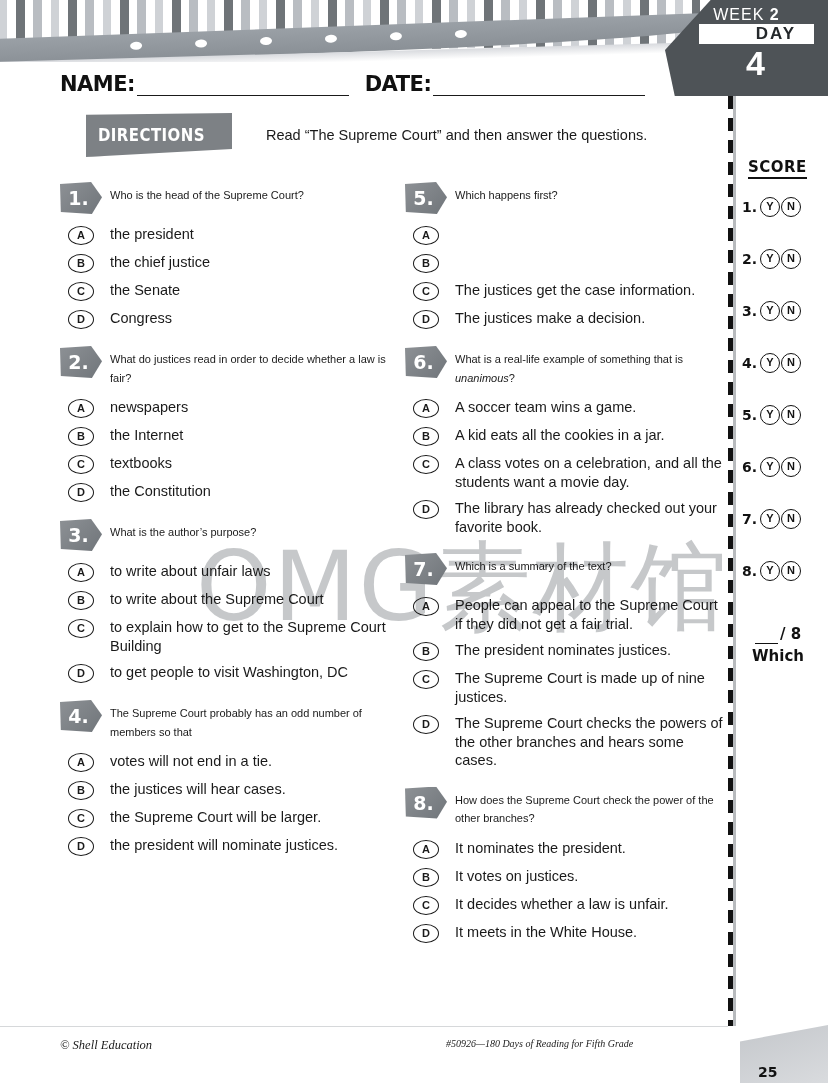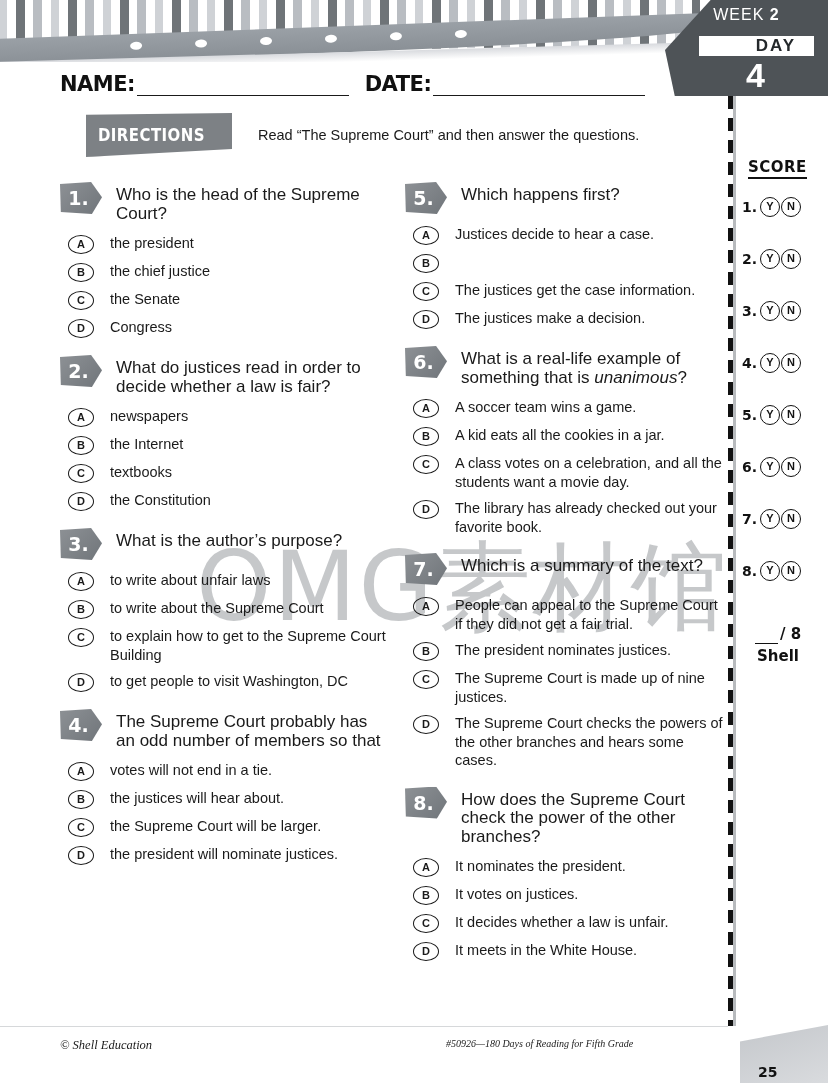--- a/index.html
+++ b/index.html
@@ -82,21 +82,21 @@
     text-align: center;
   }
   .week-label {
     margin-top: 6px;
     font-size: 16px;
     letter-spacing: 1px;
     font-weight: 400;
   }
   .week-label b { font-weight: 700; }
   .day-label {
-    margin: 12px 14px 0 34px;
+    margin: 0 14px 0 34px;
     background: #ffffff;
     color: #24282b;
     font-size: 17px;
     font-weight: 700;
     letter-spacing: 2px;
     line-height: 20px;
     padding-left: 39px;
   }
   .day-number {
     margin-top: 1px;
@@ -154,21 +154,21 @@
     top: 12px;
     color: #ffffff;
     font-family: "DejaVu Sans", sans-serif;
     font-weight: 700;
     font-size: 17px;
     letter-spacing: 0.5px;
     transform: scaleX(0.88);
     transform-origin: left center;
   }
   .directions-text {
-    margin-left: 26px;
+    margin-left: 34px;
     font-size: 14.5px;
     color: #1a1a1a;
   }
 
   
   .col {
     position: absolute;
     top: 182px;
   }
   .col-left  { left: 60px;  width: 330px; }
@@ -192,22 +192,22 @@
     color: #ffffff;
     font-family: "DejaVu Sans", sans-serif;
     font-weight: 700;
     font-size: 19px;
     line-height: 32px;
     text-align: center;
     text-indent: -5px;
     filter: drop-shadow(2px 2px 2px rgba(0,0,0,0.25));
   }
   .q-text {
-    margin-left: 14px;
-    font-size: 17px;
+    margin-left: 8px;
+    font-size: 11px;
     line-height: 18.5px;
     color: #1a1a1a;
     padding-top: 4px;
   }
   .q-text i { font-style: italic; }
 
   .choice {
     display: flex;
     align-items: flex-start;
     margin-bottom: 8px;
@@ -501,21 +501,21 @@
       <div class="q-head">
         <div class="q-badge">4.</div>
         <div class="q-text">The Supreme Court probably has an odd number of members so that</div>
       </div>
       <div class="choice">
         <div class="choice-letter">A</div>
         <div class="choice-text">votes will not end in a tie.</div>
       </div>
       <div class="choice">
         <div class="choice-letter">B</div>
-        <div class="choice-text">the justices will hear about.</div>
+        <div class="choice-text">the justices will hear cases.</div>
       </div>
       <div class="choice">
         <div class="choice-letter">C</div>
         <div class="choice-text">the Supreme Court will be larger.</div>
       </div>
       <div class="choice">
         <div class="choice-letter">D</div>
         <div class="choice-text">the president will nominate justices.</div>
       </div>
     </div>
@@ -524,21 +524,20 @@
 
   <div class="col col-right">
 
     <div class="question">
       <div class="q-head">
         <div class="q-badge">5.</div>
         <div class="q-text">Which happens first?</div>
       </div>
       <div class="choice">
         <div class="choice-letter">A</div>
-        <div class="choice-text">Justices decide to hear a case.</div>
       </div>
       <div class="choice">
         <div class="choice-letter">B</div>
       </div>
       <div class="choice">
         <div class="choice-letter">C</div>
         <div class="choice-text">The justices get the case information.</div>
       </div>
       <div class="choice">
         <div class="choice-letter">D</div>
@@ -659,21 +658,21 @@
       <span class="yn">N</span>
     </div>
     <div class="score-row">
       <span class="score-num">8.</span>
       <span class="yn">Y</span>
       <span class="yn">N</span>
     </div>
 
     <div class="score-total">
       <div class="frac"><u>&nbsp;</u><span>/ 8</span></div>
-      <div class="total-word">Shell</div>
+      <div class="total-word">Which</div>
     </div>
   </div>
 
   <div class="footer-rule"></div>
   <div class="footer-left">© Shell Education</div>
   <div class="footer-center">#50926—180 Days of Reading for Fifth Grade</div>
   <div class="page-block">
     <span class="page-number">25</span>
   </div>
 

